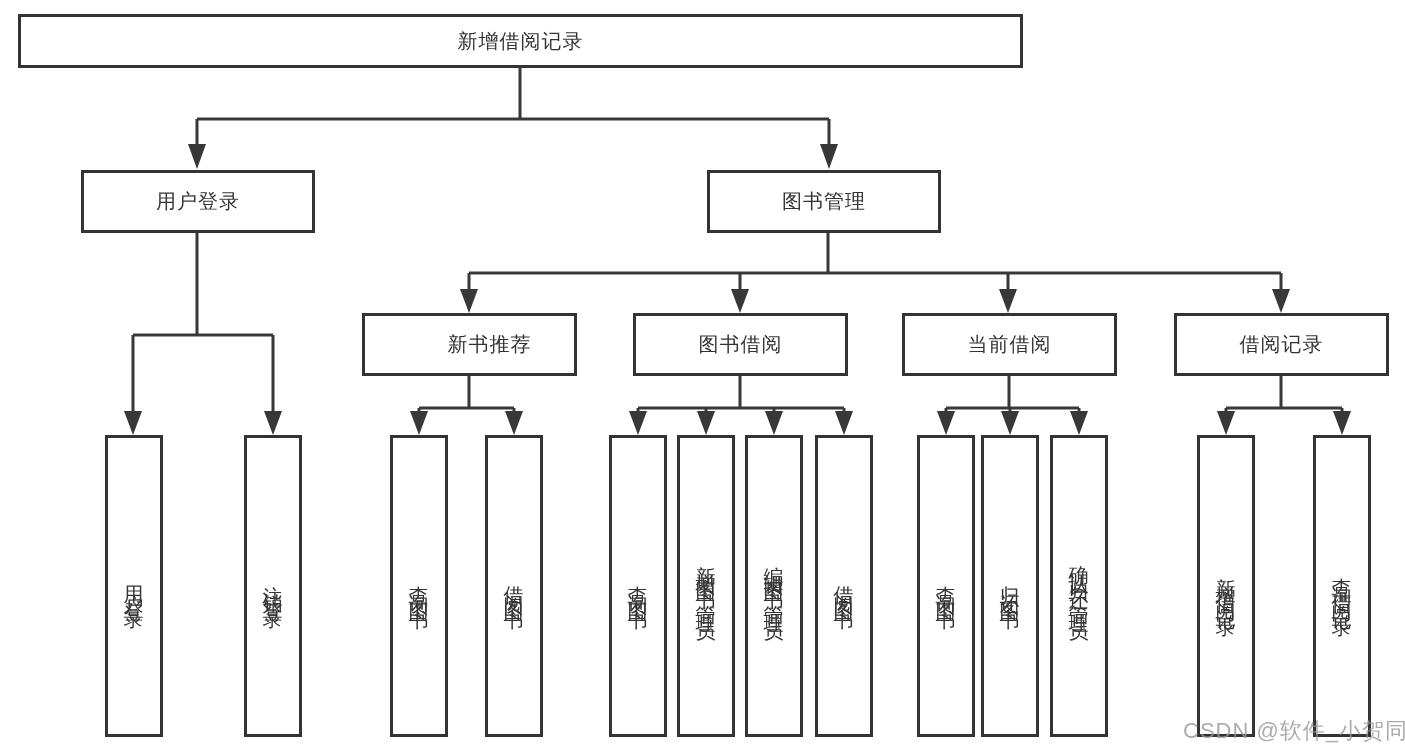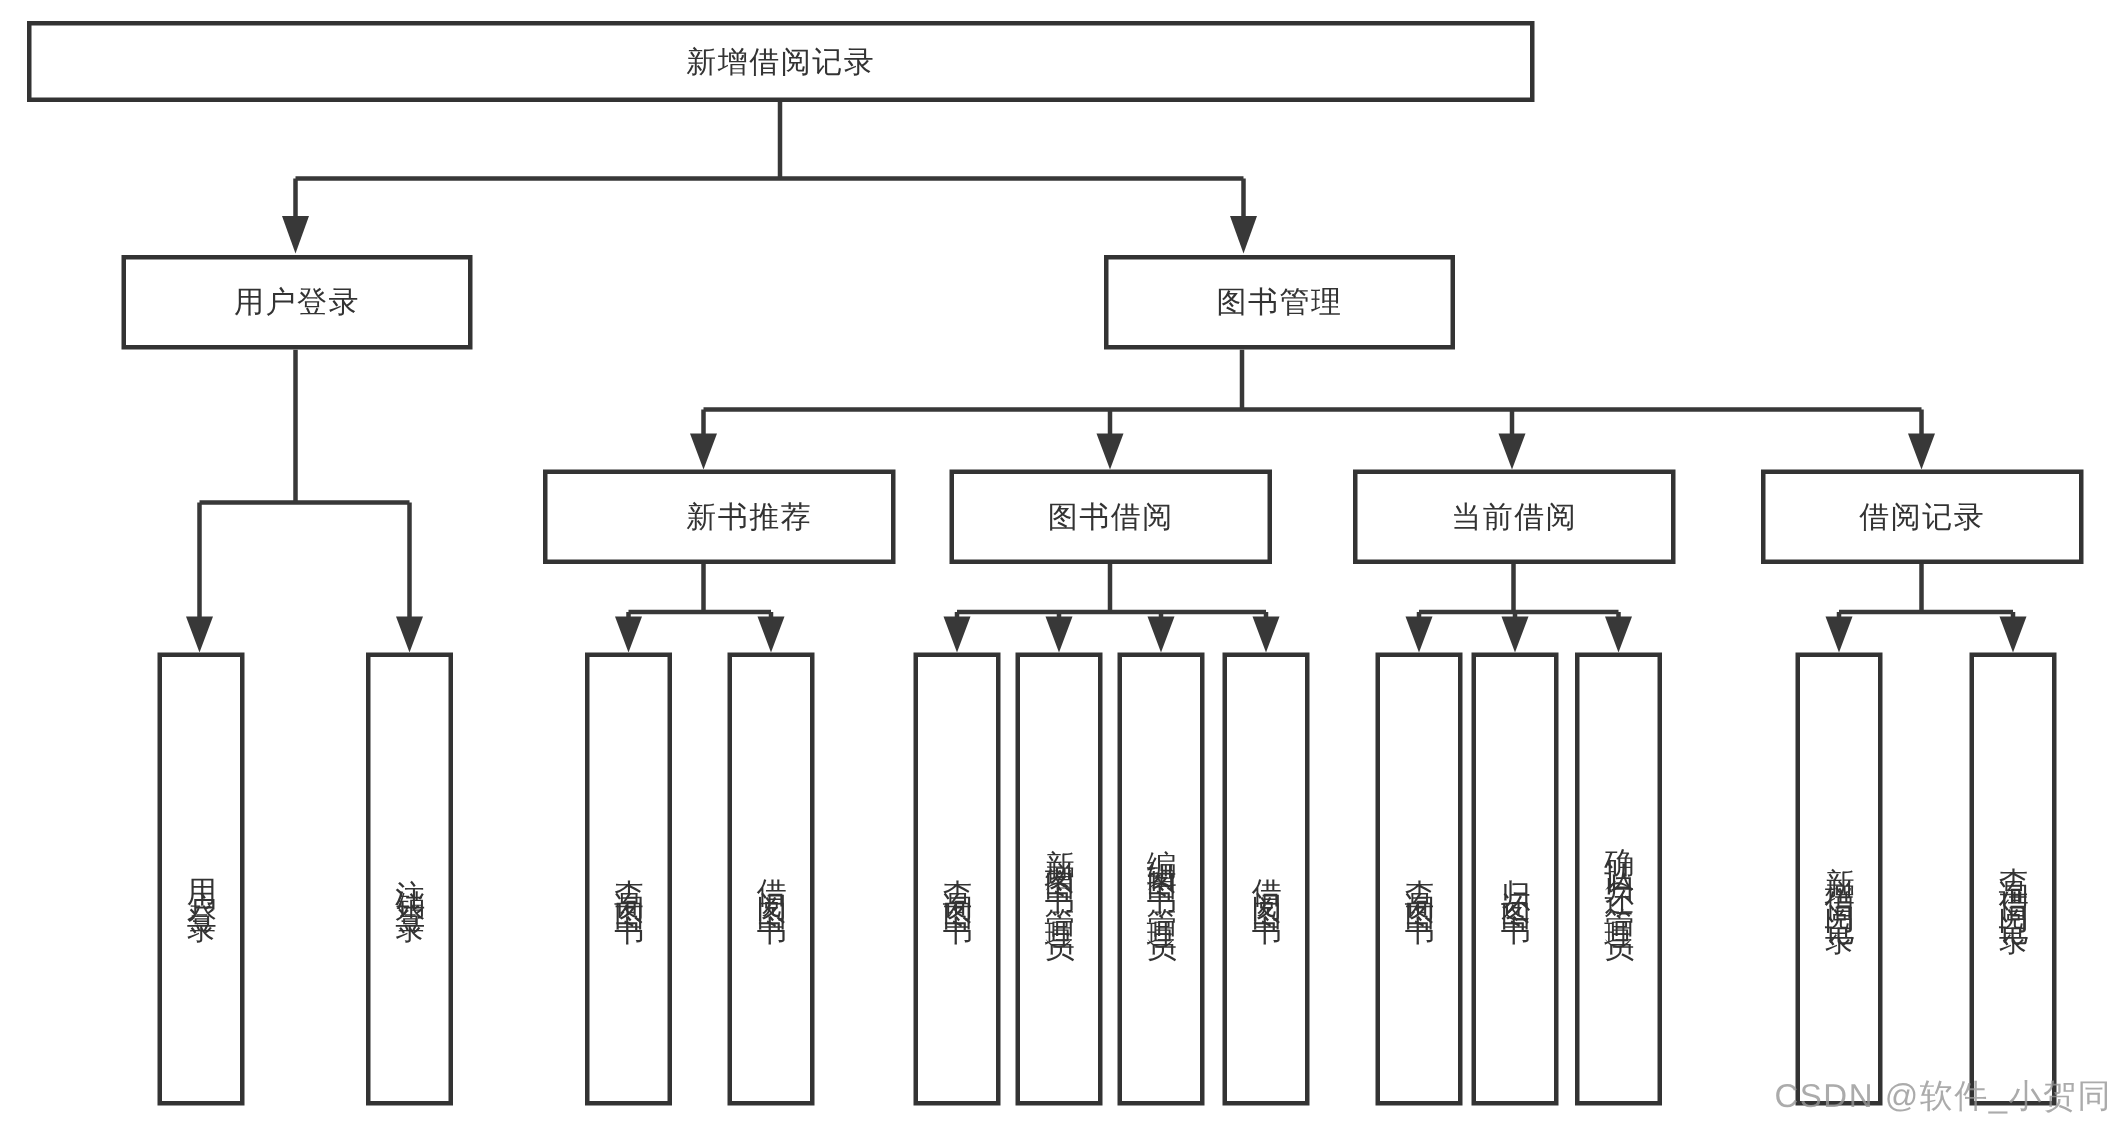--- a/index.html
+++ b/index.html
@@ -103,25 +103,25 @@
     </g>
   </svg>
 
   <div class="node hnode" style="left:18px; top:14px; width:1005px; height:54px;">
     <span>新增借阅记录</span>
   </div>
 
   <div class="node hnode" style="left:81px; top:170px; width:234px; height:63px;">
     <span>用户登录</span>
   </div>
-  <div class="node hnode" style="left:736px; top:170px; width:234px; height:63px;">
+  <div class="node hnode" style="left:707px; top:170px; width:234px; height:63px;">
     <span>图书管理</span>
   </div>
 
-  <div class="node hnode" style="left:362px; top:313px; width:235px; height:63px;padding-left:40px;">
+  <div class="node hnode" style="left:362px; top:313px; width:215px; height:63px;padding-left:40px;">
     <span>新书推荐</span>
   </div>
   <div class="node hnode" style="left:633px; top:313px; width:215px; height:63px;">
     <span>图书借阅</span>
   </div>
   <div class="node hnode" style="left:902px; top:313px; width:215px; height:63px;">
     <span>当前借阅</span>
   </div>
   <div class="node hnode" style="left:1174px; top:313px; width:215px; height:63px;">
     <span>借阅记录</span>

